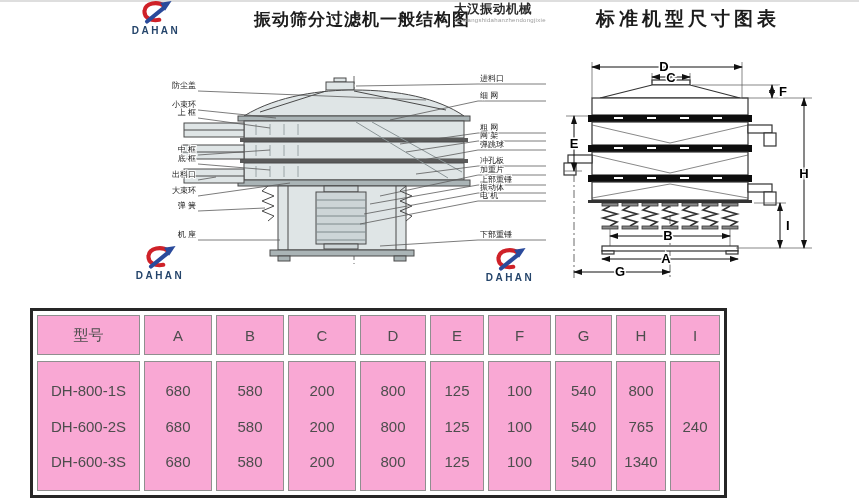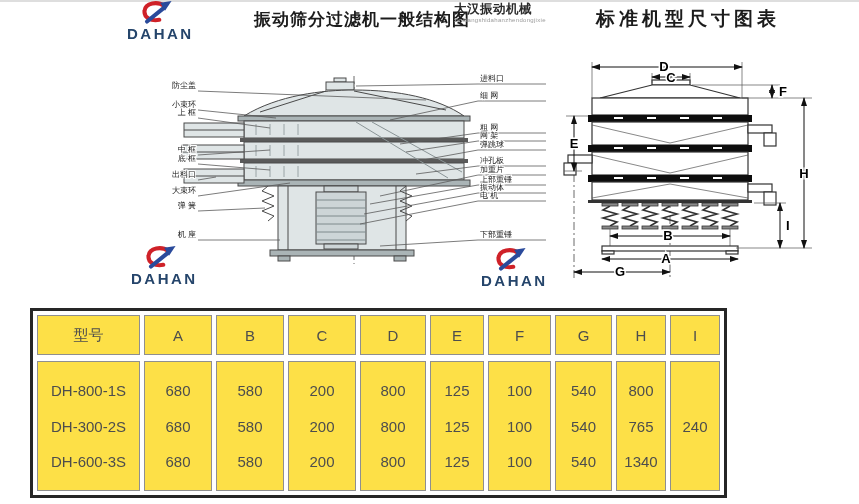--- a/index.html
+++ b/index.html
@@ -12,21 +12,21 @@
               letter-spacing:1px;color:#1c1c1c;white-space:nowrap;text-align:center;}
   .title-right{position:absolute;left:596px;top:6px;font-size:19px;font-weight:bold;
                letter-spacing:4px;color:#1c1c1c;white-space:nowrap;}
   .brand{position:absolute;left:454px;top:3px;width:90px;line-height:1.1;}
   .brand .bname{font-size:12.5px;font-weight:bold;color:#2b2b2b;letter-spacing:0.5px;white-space:nowrap;}
   .brand .bsub{font-size:6px;color:#9a9a9a;letter-spacing:0.3px;white-space:nowrap;}
 
   
   .logo{position:absolute;width:58px;text-align:center;}
   .logo svg{width:36px;height:25px;display:block;margin:0 auto;}
-  .logo .word{font-size:15px;font-weight:bold;letter-spacing:2.5px;color:#25456b;white-space:nowrap;}
+  .logo .word{font-size:10px;font-weight:bold;letter-spacing:2.5px;color:#25456b;white-space:nowrap;}
   .logo-top{left:127px;top:0;}
   .logo-bl{left:131px;top:245px;}
   .logo-br{left:481px;top:247px;}
 
   
   .svg-structure{position:absolute;left:128px;top:50px;}
   .svg-dims{position:absolute;left:552px;top:50px;}
   svg text{font-family:"Liberation Sans",sans-serif;}
   .plabel{font-size:8px;fill:#1a1a1a;paint-order:stroke;stroke:#ffffff;stroke-width:2px;}
   .dlabel{font-size:13px;font-weight:bold;fill:#000;paint-order:stroke;stroke:#ffffff;stroke-width:3px;}
@@ -38,21 +38,21 @@
   .thin{stroke:#555;stroke-width:0.7;fill:none;}
   .dd{stroke:#444;stroke-width:0.8;fill:none;stroke-dasharray:8 3 2 3;}
   .wline{stroke:#333;stroke-width:1.2;fill:#ffffff;}
 
   
   .tbl{position:absolute;left:30px;top:308px;width:697px;height:190px;box-sizing:border-box;
        border:3px solid #262626;background:#fff;padding:4px;display:flex;flex-direction:column;gap:6px;}
   .tbl-head{display:flex;justify-content:space-between;height:40px;flex:0 0 auto;}
   .tbl-body{display:flex;justify-content:space-between;flex:1;}
   .cell{border:1px solid #8f8f8f;box-sizing:border-box;display:flex;align-items:center;
-        justify-content:center;color:#4d4d4d;font-size:15px;background:#fde047;}
+        justify-content:center;color:#4d4d4d;font-size:15px;background:#f9a8d4;}
   .bc{flex-direction:column;justify-content:space-evenly;}
   .c0{width:103px}.c1{width:68px}.c2{width:68px}.c3{width:68px}.c4{width:66px}
   .c5{width:54px}.c6{width:63px}.c7{width:57px}.c8{width:50px}.c9{width:50px}
   .val{line-height:1;}
 </style>
 </head>
 <body>
 
 <div class="page">
   <div class="top-rule"></div>
@@ -331,21 +331,21 @@
       <div class="cell hc c4">D</div>
       <div class="cell hc c5">E</div>
       <div class="cell hc c6">F</div>
       <div class="cell hc c7">G</div>
       <div class="cell hc c8">H</div>
       <div class="cell hc c9">I</div>
     </div>
     <div class="tbl-body">
       <div class="cell bc c0">
         <div class="val">DH-800-1S</div>
-        <div class="val">DH-300-2S</div>
+        <div class="val">DH-600-2S</div>
         <div class="val">DH-600-3S</div>
       </div>
       <div class="cell bc c1">
         <div class="val">680</div>
         <div class="val">680</div>
         <div class="val">680</div>
       </div>
       <div class="cell bc c2">
         <div class="val">580</div>
         <div class="val">580</div>

